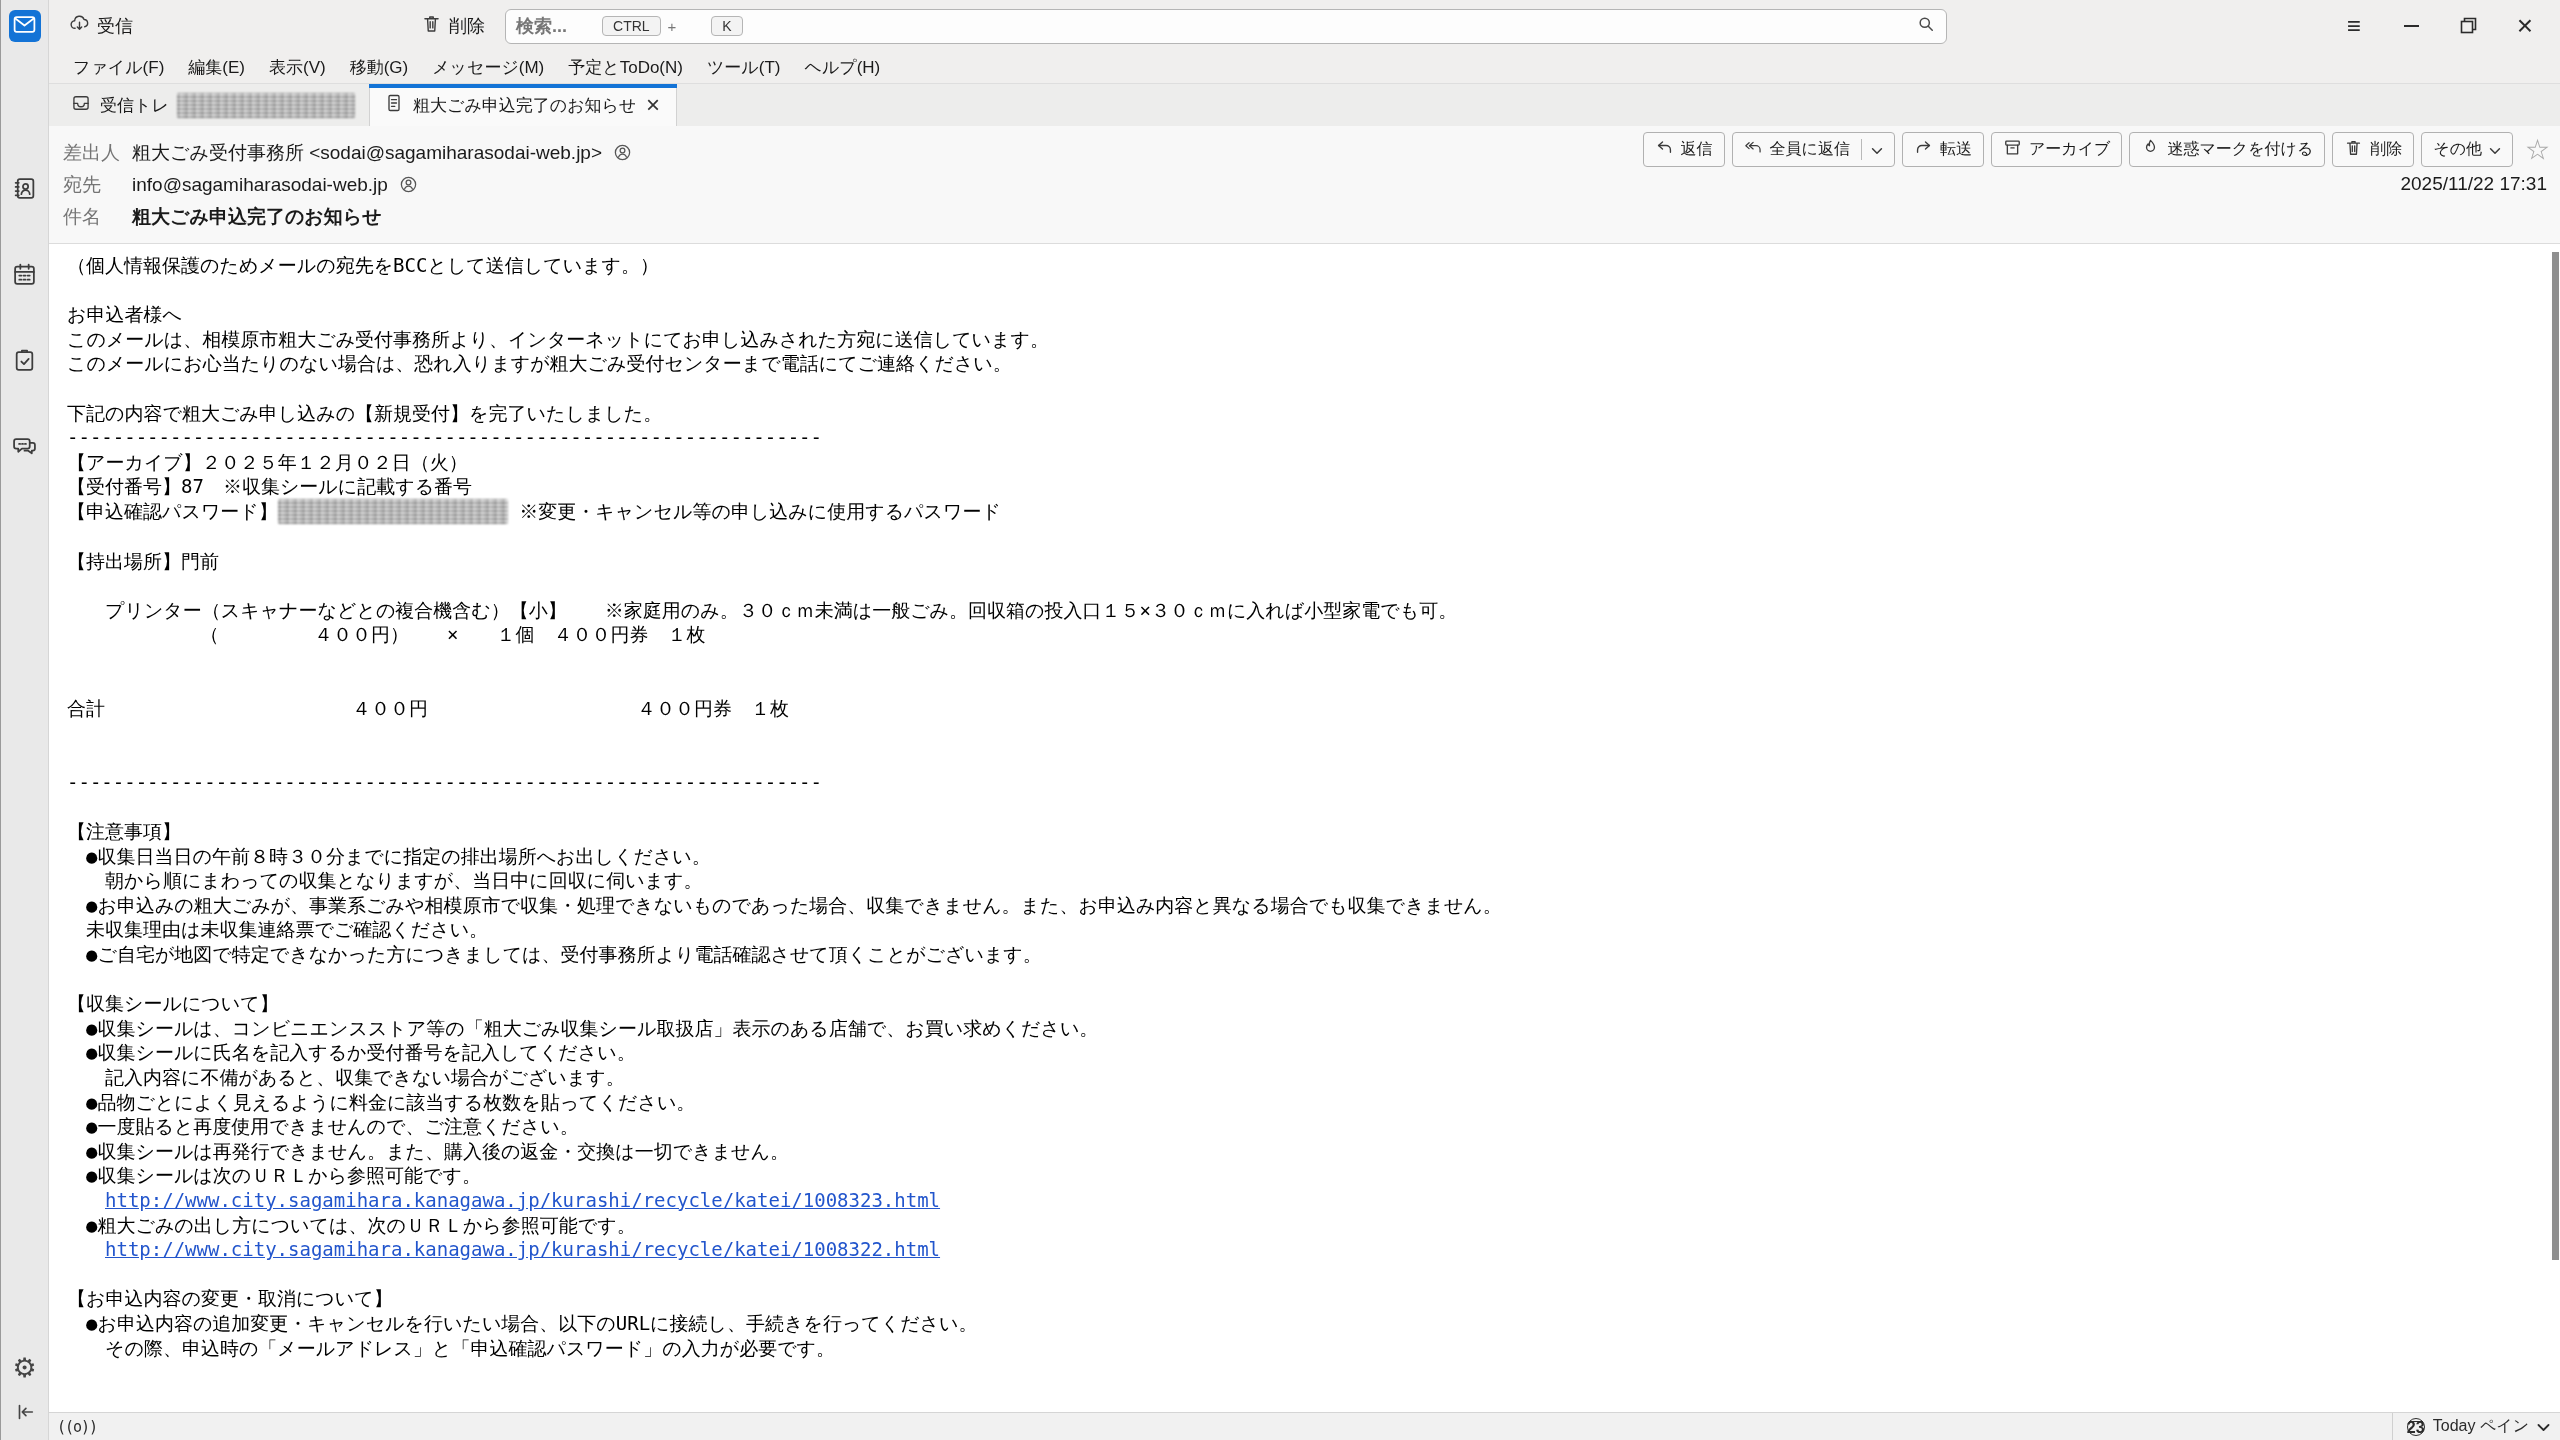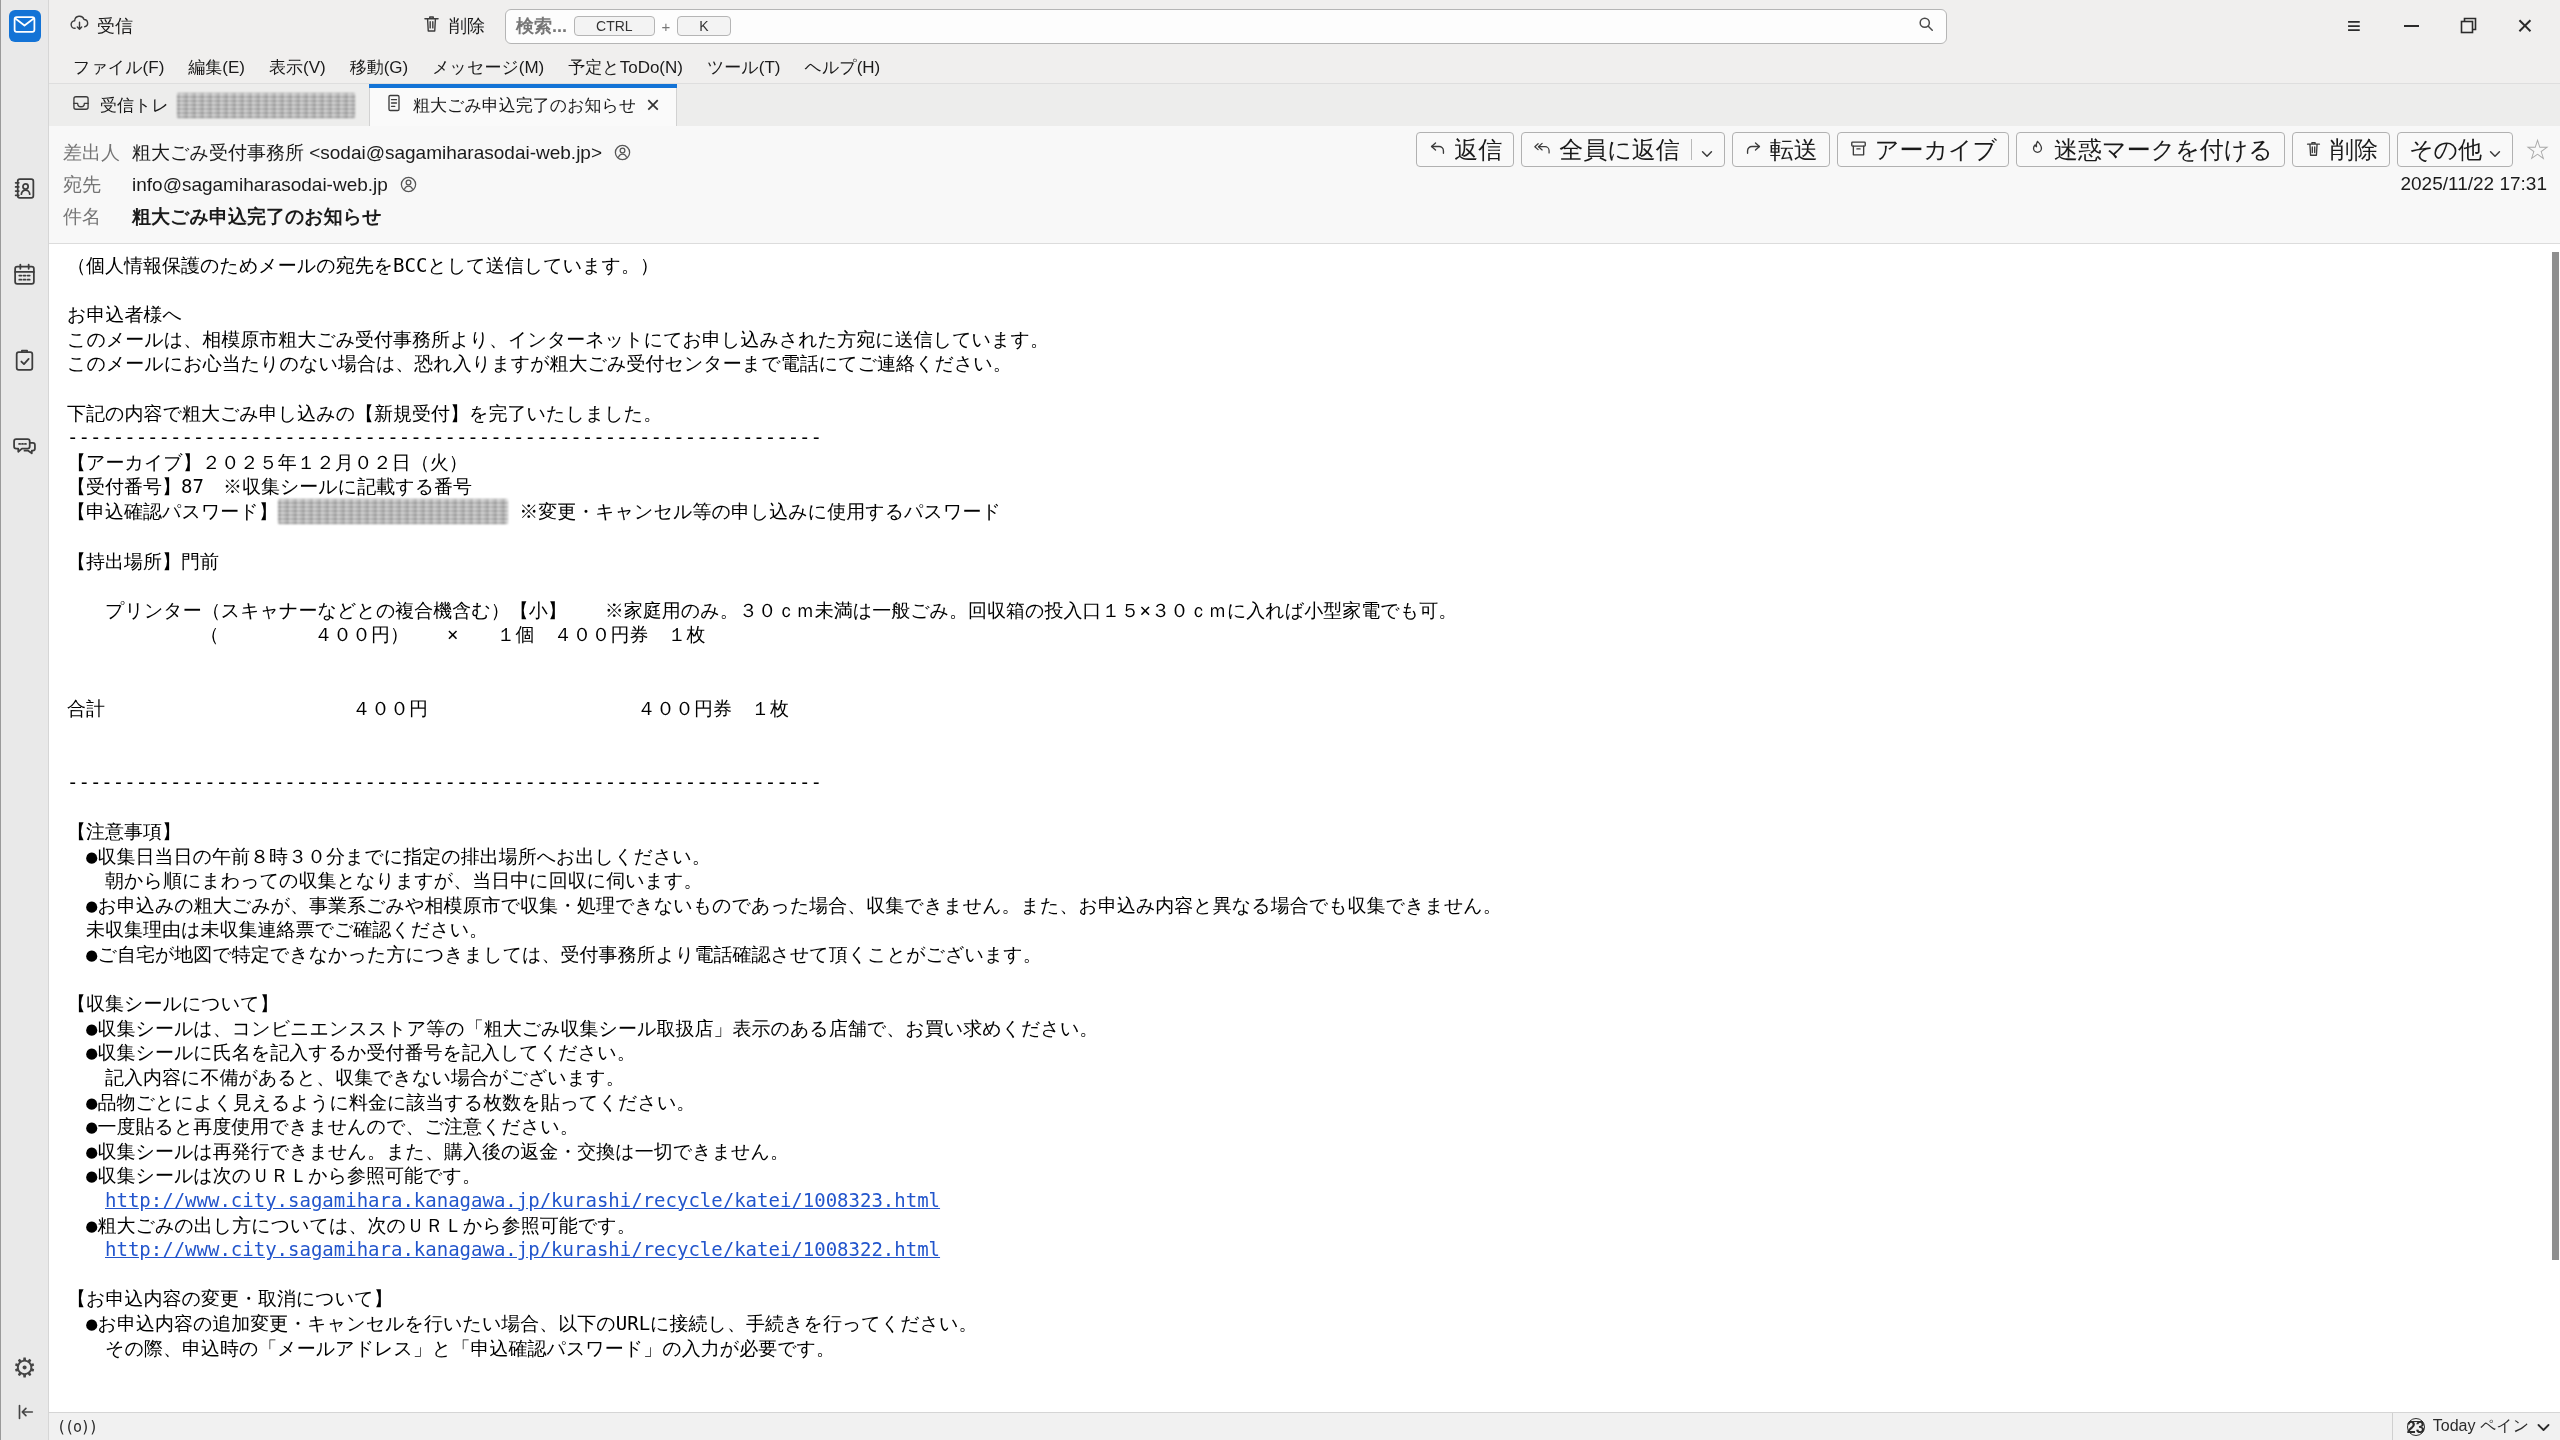--- a/index.html
+++ b/index.html
@@ -31,21 +31,21 @@
           padding: 5px 8px; border-radius: 4px; }
   .tbtn svg { width: 21px; height: 21px; stroke: #3b3b3b; fill: none; stroke-width: 1.6;
               stroke-linecap: round; stroke-linejoin: round; }
   .tbtn-get { margin-left: 12px; }
   .tbtn-del { margin-left: 272px; }
   .searchbox { margin-left: 12px; width: 1442px; height: 35px; background: #fdfdfd;
                border: 1px solid #b5b5b5; border-radius: 6px; display: flex; align-items: center;
                padding: 0 10px; gap: 7px; }
   .search-ph { color: #767676; font-size: 18px; font-weight: bold; }
   .kbd { border: 1px solid #b5b5b5; background: #f3f3f3; border-radius: 4px; font-size: 14px;
-         padding: 1px 21px; color: #333; }
+         padding: 1px 10px; color: #333; margin-left: 28px; }
   .kbd-plus { color: #767676; font-size: 15px; }
   .search-mag { margin-left: auto; }
   .search-mag svg { width: 20px; height: 20px; stroke: #4a4a4a; fill: none; stroke-width: 1.8;
                     stroke-linecap: round; }
   .win-controls { margin-left: auto; display: flex; align-items: center; gap: 27px;
                   padding-right: 20px; }
   .win-btn { width: 30px; height: 30px; display: flex; align-items: center; justify-content: center;
              color: #2b2b2b; font-size: 24px; }
   .win-min { width: 15px; height: 0; border-top: 2px solid #2b2b2b; }
   .win-restore svg { width: 17px; height: 17px; stroke: #2b2b2b; fill: none; stroke-width: 1.6; }
@@ -83,21 +83,21 @@
                 position: relative; flex-shrink: 0; height: 118px; }
   .hdr-row { display: flex; align-items: center; gap: 11px; font-size: 19px; margin-top: 6px; }
   .hdr-label { color: #757575; width: 58px; flex-shrink: 0; }
   .hdr-value { color: #1a1a1a; }
   .hdr-subject { font-weight: bold; }
   .person-icon svg { width: 19px; height: 19px; stroke: #555; fill: none; stroke-width: 1.6;
                      vertical-align: -3px; }
   .hdr-actions { position: absolute; top: 6px; right: 10px; display: flex; align-items: center;
                  gap: 7px; }
   .abtn { display: flex; align-items: center; gap: 7px; height: 35px; padding: 0 11px;
-          background: #f9f9f9; border: 1px solid #b1b1b1; border-radius: 4px; font-size: 24px;
+          background: #f9f9f9; border: 1px solid #b1b1b1; border-radius: 4px; font-size: 16px;
           color: #1a1a1a; white-space: nowrap; }
   .abtn svg { width: 19px; height: 19px; stroke: #3b3b3b; fill: none; stroke-width: 1.7;
               stroke-linecap: round; stroke-linejoin: round; flex-shrink: 0; }
   .split-sep { width: 1px; height: 21px; background: #b9b9b9; margin: 0 2px 0 4px; }
   .star-btn { font-size: 25px; color: #a9a9a9; margin-left: 5px; }
   .hdr-date { position: absolute; top: 47px; right: 13px; font-size: 19px; color: #1a1a1a; }
 
   
   .msg-body { flex: 1; background: #fff; position: relative; overflow: hidden;
               padding: 9px 24px 0 18px; }

